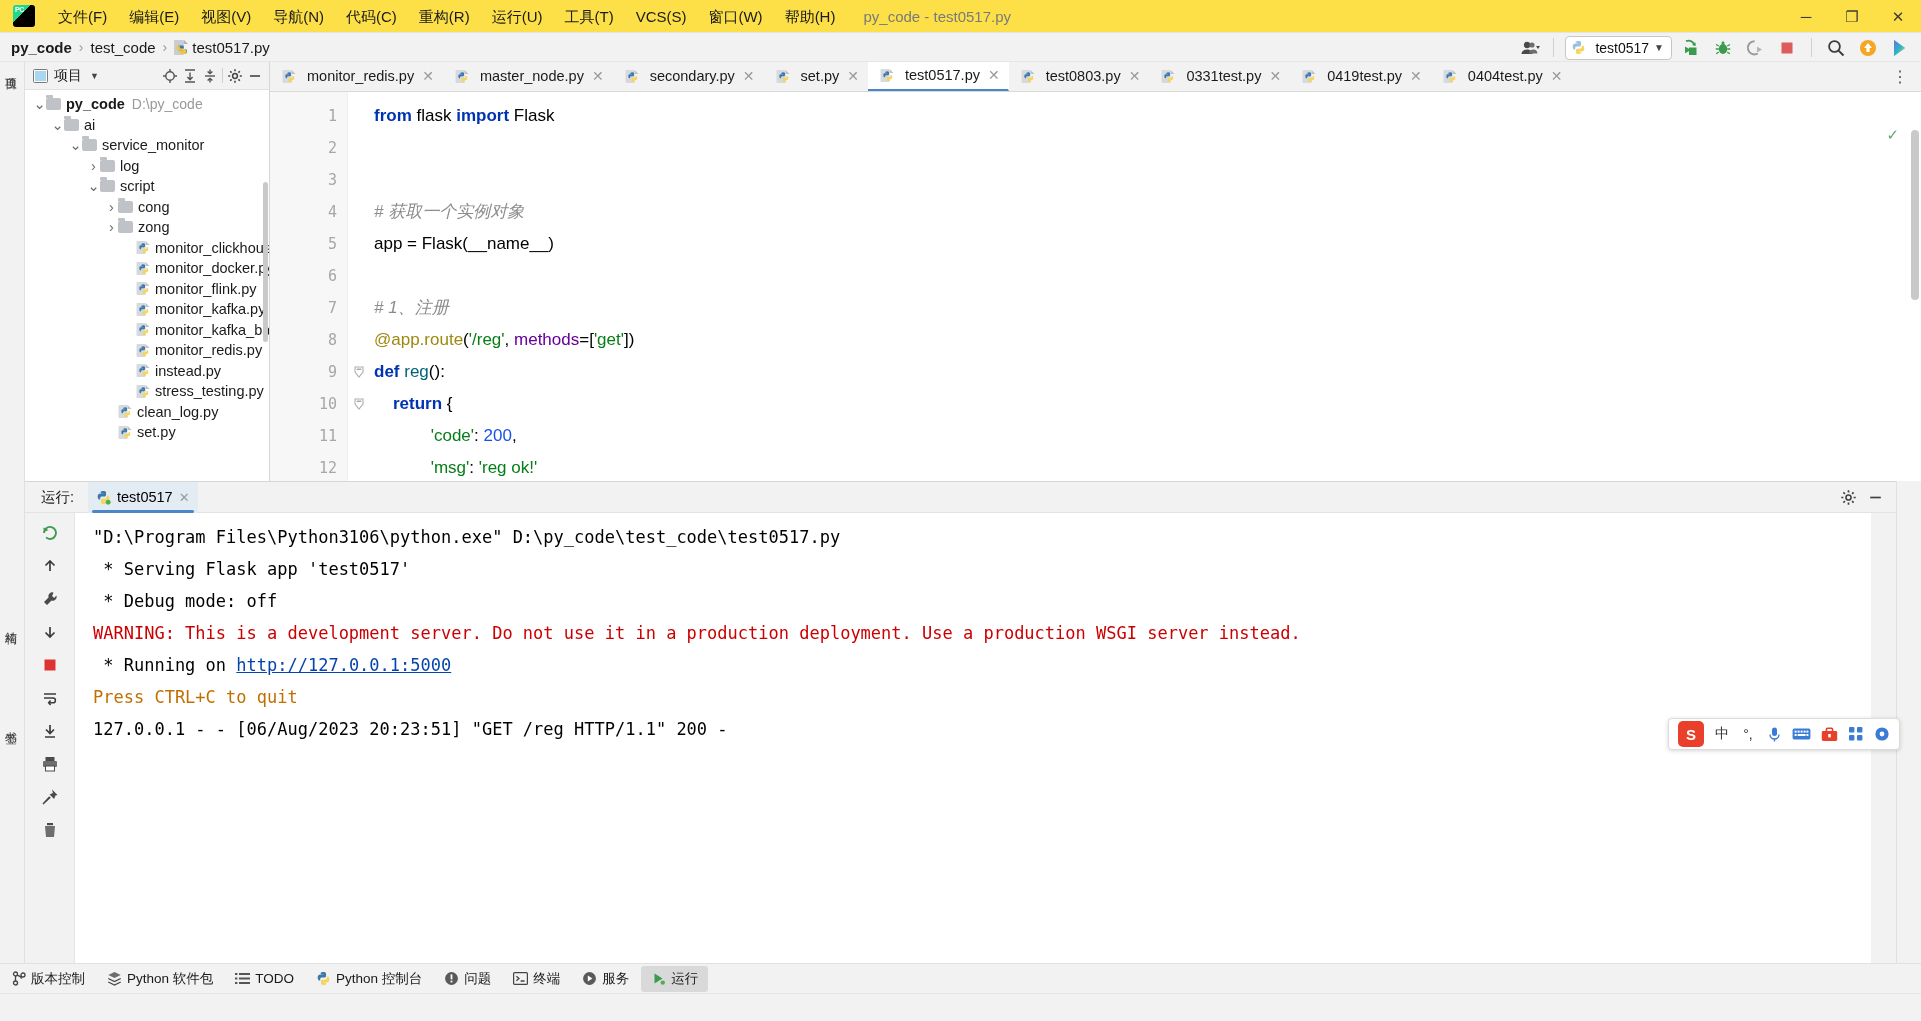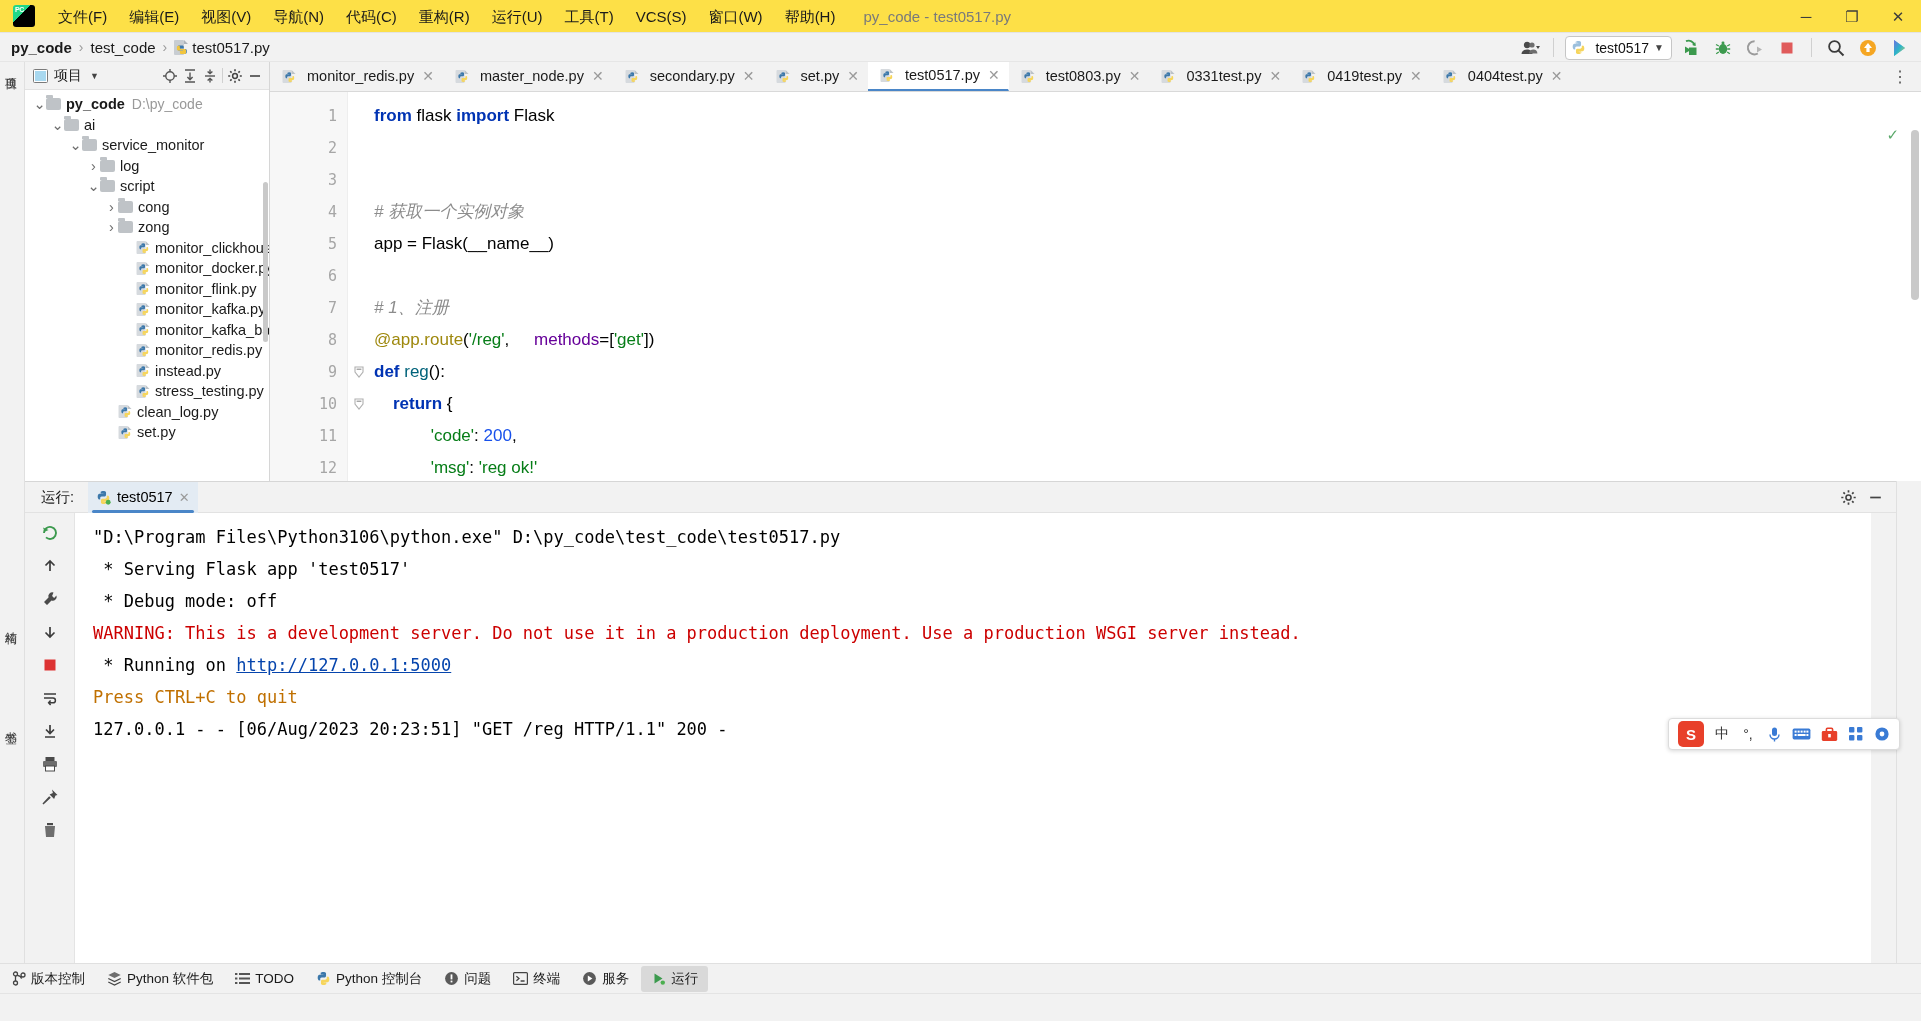--- a/index.html
+++ b/index.html
@@ -120,21 +120,21 @@
     flex:1; padding-top:8px; font-family:Liberation Sans, sans-serif; font-size:17px;
     line-height:32px; white-space:pre; color:#000; position:relative; padding-left:4px;
   }
   .cline { height:32px; }
   .kw  { color:#0033b3; font-weight:bold;}
   .cm  { color:#8c8c8c; font-style:italic;}
   .st  { color:#067d17;}
   .num { color:#1750eb;text-align:right;}
   .dec { color:#9e880d;}
   .fn  { color:#00627a;}
-  .kwa { color:#660099;margin-left:20px;}
+  .kwa { color:#660099;}
   .editor-scroll { position:absolute; right:2px; top:38px; width:8px; height:170px; background:#c9c9c9; border-radius:4px;}
   .check-mark { position:absolute; right:22px; top:34px; color:#59a869; font-size:15px;}
 
   
   .right-strip {
     position:absolute; right:0; top:62px; width:25px; height:901px; background:#f2f2f2;
     border-left:1px solid #e0e0e0;
   }
 
   

